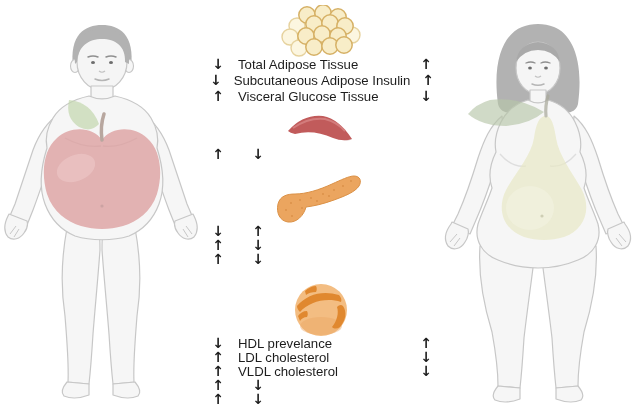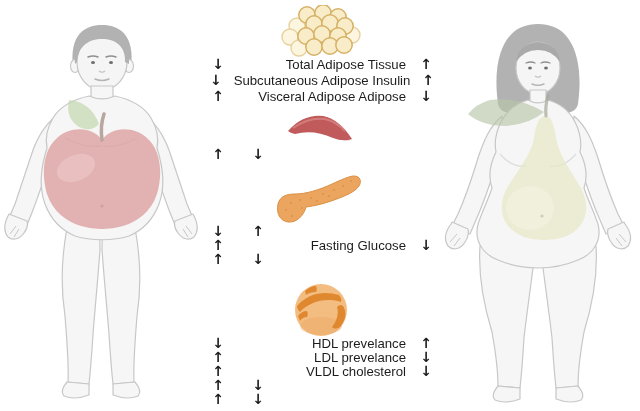--- a/index.html
+++ b/index.html
@@ -18,21 +18,21 @@
   .rows-muscle{top:145px;}
   .rows-pancreas{top:224px;}
   .rows-lipo{top:336px;}
   .row{display:flex;align-items:center;}
   .rows-adipose .row{height:16px;}
   .rows-muscle .row{height:17px;}
   .rows-pancreas .row{height:14px;}
   .rows-lipo .row{height:14px;}
   .arr{width:40px;text-align:center;font-family:"DejaVu Sans",sans-serif;
        font-weight:700;font-size:14px;line-height:1;color:#1d1d1d;}
-  .lbl{flex:1;text-align:right;font-size:13.2px;font-weight:500;
+  .lbl{flex:1;text-align:left;font-size:13.2px;font-weight:500;
        color:#1d1d1d;white-space:nowrap;}
 </style>
 </head>
 <body>
 
 <div class="canvas">
 
   <svg class="fig fig-left" width="196" height="385" viewBox="0 0 196 385">
 
     <g fill="#b2b2b2">
@@ -200,57 +200,56 @@
       <span class="lbl">Total Adipose Tissue</span>
       <span class="arr">↑</span>
     </div>
     <div class="row">
       <span class="arr">↓</span>
       <span class="lbl">Subcutaneous Adipose Insulin</span>
       <span class="arr">↑</span>
     </div>
     <div class="row">
       <span class="arr">↑</span>
-      <span class="lbl">Visceral Adipose Adipose</span>
+      <span class="lbl">Visceral Glucose Tissue</span>
       <span class="arr">↓</span>
     </div>
   </div>
 
   <div class="rows rows-muscle">
     <div class="row">
       <span class="arr">↑</span>
       <span class="arr">↓</span>
     </div>
   </div>
 
   <div class="rows rows-pancreas">
     <div class="row">
       <span class="arr">↓</span>
       <span class="arr">↑</span>
     </div>
     <div class="row">
       <span class="arr">↑</span>
-      <span class="lbl">Fasting Glucose</span>
       <span class="arr">↓</span>
     </div>
     <div class="row">
       <span class="arr">↑</span>
       <span class="arr">↓</span>
     </div>
   </div>
 
   <div class="rows rows-lipo">
     <div class="row">
       <span class="arr">↓</span>
       <span class="lbl">HDL prevelance</span>
       <span class="arr">↑</span>
     </div>
     <div class="row">
       <span class="arr">↑</span>
-      <span class="lbl">LDL prevelance</span>
+      <span class="lbl">LDL cholesterol</span>
       <span class="arr">↓</span>
     </div>
     <div class="row">
       <span class="arr">↑</span>
       <span class="lbl">VLDL cholesterol</span>
       <span class="arr">↓</span>
     </div>
     <div class="row">
       <span class="arr">↑</span>
       <span class="arr">↓</span>

